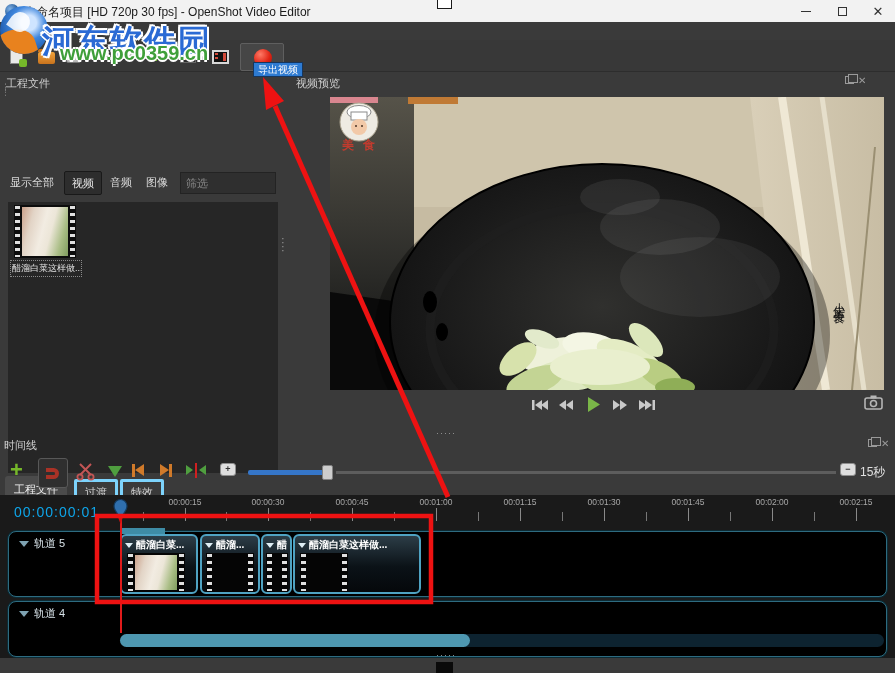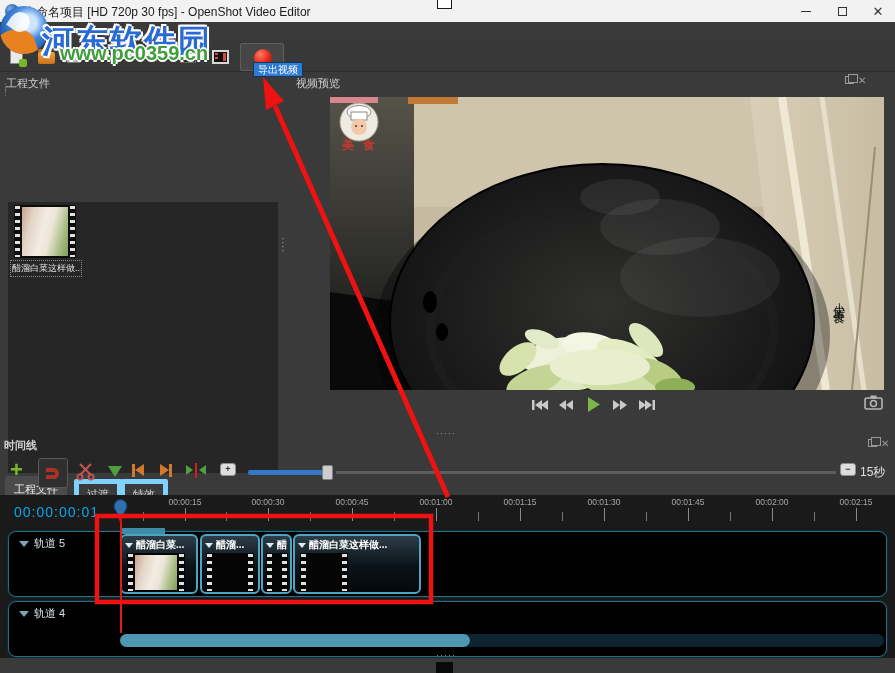--- a/index.html
+++ b/index.html
@@ -78,21 +78,21 @@
   .thumb { position:absolute; left:6px; top:3px; width:62px; height:53px; background:#0c0c0c; }
   .sprk { position:absolute; top:1px; bottom:1px; width:5px;
     background:repeating-linear-gradient(#e0e0e0 0 3px, transparent 3px 7px); }
   .thumb-img { position:absolute; left:8px; top:2px; right:8px; bottom:2px;
     background:linear-gradient(105deg, #caa08a 0%, #e2d4c6 22%, #f2ece2 45%, #ece6d8 60%, #a9bd85 82%, #7f9c5e 100%); }
   .file-label { position:absolute; left:2px; top:58px; width:72px; font-size:9px; color:#e0e0e0;
     border:1px dotted #8a8a8a; padding:1px 1px; white-space:nowrap; overflow:hidden; }
   .bottom-tabs { position:absolute; left:0; top:403px; width:290px; height:30px; }
   .btab-active { position:absolute; left:5px; top:1px; width:62px; height:28px; background:#4b4b4b;
     border-radius:3px 3px 0 0; text-align:center; line-height:26px; font-size:11px; color:#f0f0f0; }
-  .btab { position:absolute; top:4px; height:22px; padding:0 8px; border:5px solid #7dd3fc; border-radius:2px;
+  .btab { position:absolute; top:4px; height:22px; padding:0 8px; border:3px solid #7dd3fc; border-radius:2px;
     text-align:center; line-height:20px; font-size:11px; color:#d0d0d0; }
   .vsplit-dots { position:absolute; left:281px; top:236px; color:#999; font-size:11px; line-height:4px; z-index:5; }
   .hsplit-dots { position:absolute; color:#9a9a9a; font-size:9px; letter-spacing:1px; z-index:5; }
 
   
   .video-frame { position:absolute; left:330px; top:97px; width:554px; height:293px; background:#000; }
   .chef-caption { position:absolute; left:12px; top:40px; color:#c23b2e; font-size:12px; font-weight:bold; letter-spacing:9px; }
   .video-subtitle { position:absolute; left:0; top:258px; width:400px; text-align:center; font-size:20px; font-weight:bold;
     color:rgba(62,62,62,.92); text-shadow:0 0 2px #e8e8e8, 1px 1px 0 rgba(240,240,240,.6); letter-spacing:3px; }
   .video-vwm { position:absolute; left:500px; top:196px; writing-mode:vertical-rl; font-size:12px; color:#161616;
@@ -206,20 +206,27 @@
   <div class="tooltip">导出视频</div>
 
   <div class="wm-logo">
       <div class="wm-ball"></div>
     </div>
   <div class="wm-name">河东软件园</div>
   <div class="wm-url">www.pc0359.cn</div>
 
   <div class="abs" style="left:0; top:72px; width:290px; height:360px;">
     <div class="dock-title abs" style="left:6px; top:4px;">工程文件</div>
+    <div class="filter-row">
+      <div class="ftab" style="left:10px;">显示全部</div>
+      <div class="ftab-active">视频</div>
+      <div class="ftab" style="left:110px;">音频</div>
+      <div class="ftab" style="left:146px;">图像</div>
+      <input class="filter-input" placeholder="筛选" style="">
+    </div>
     <div class="file-list">
       <div class="abs" style="left:0; top:0; width:86px; height:76px;">
         <div class="thumb">
           <div class="sprk" style="left:1px;"></div>
           <div class="sprk" style="right:1px;"></div>
           <div class="thumb-img"></div>
         </div>
         <div class="file-label">醋溜白菜这样做...</div>
       </div>
     </div>
@@ -336,21 +343,21 @@
   <div class="pc-btn" style="left:864px; top:395px;">
     <svg width="19" height="15" viewBox="0 0 19 15">
       <rect x="6.5" y="0.5" width="6" height="3" fill="#b5b5b5"></rect>
       <rect x="1" y="3" width="17" height="11" rx="2" fill="none" stroke="#b5b5b5" stroke-width="1.6"></rect>
       <circle cx="9.5" cy="8.5" r="3" fill="none" stroke="#b5b5b5" stroke-width="1.6"></circle>
     </svg>
   </div>
   <div class="hsplit-dots" style="left:436px; top:428px;">·····</div>
 
   <div class="abs" style="left:0; top:435px; width:895px; height:223px;">
-    <div class="dock-title abs" style="left:4px; top:3px;font-weight:bold;">时间线</div>
+    <div class="dock-title abs" style="left:4px; top:3px;">时间线</div>
     <div class="dock-btns" style="left:868px; top:4px;">
       <div class="float-ico"></div>
       <div class="close-ico">✕</div>
     </div>
   </div>
 
   <div class="tl-toolbar">
     <div class="tl-plus">+</div>
     <div class="snap-btn">
       <div class="magnet"></div>

